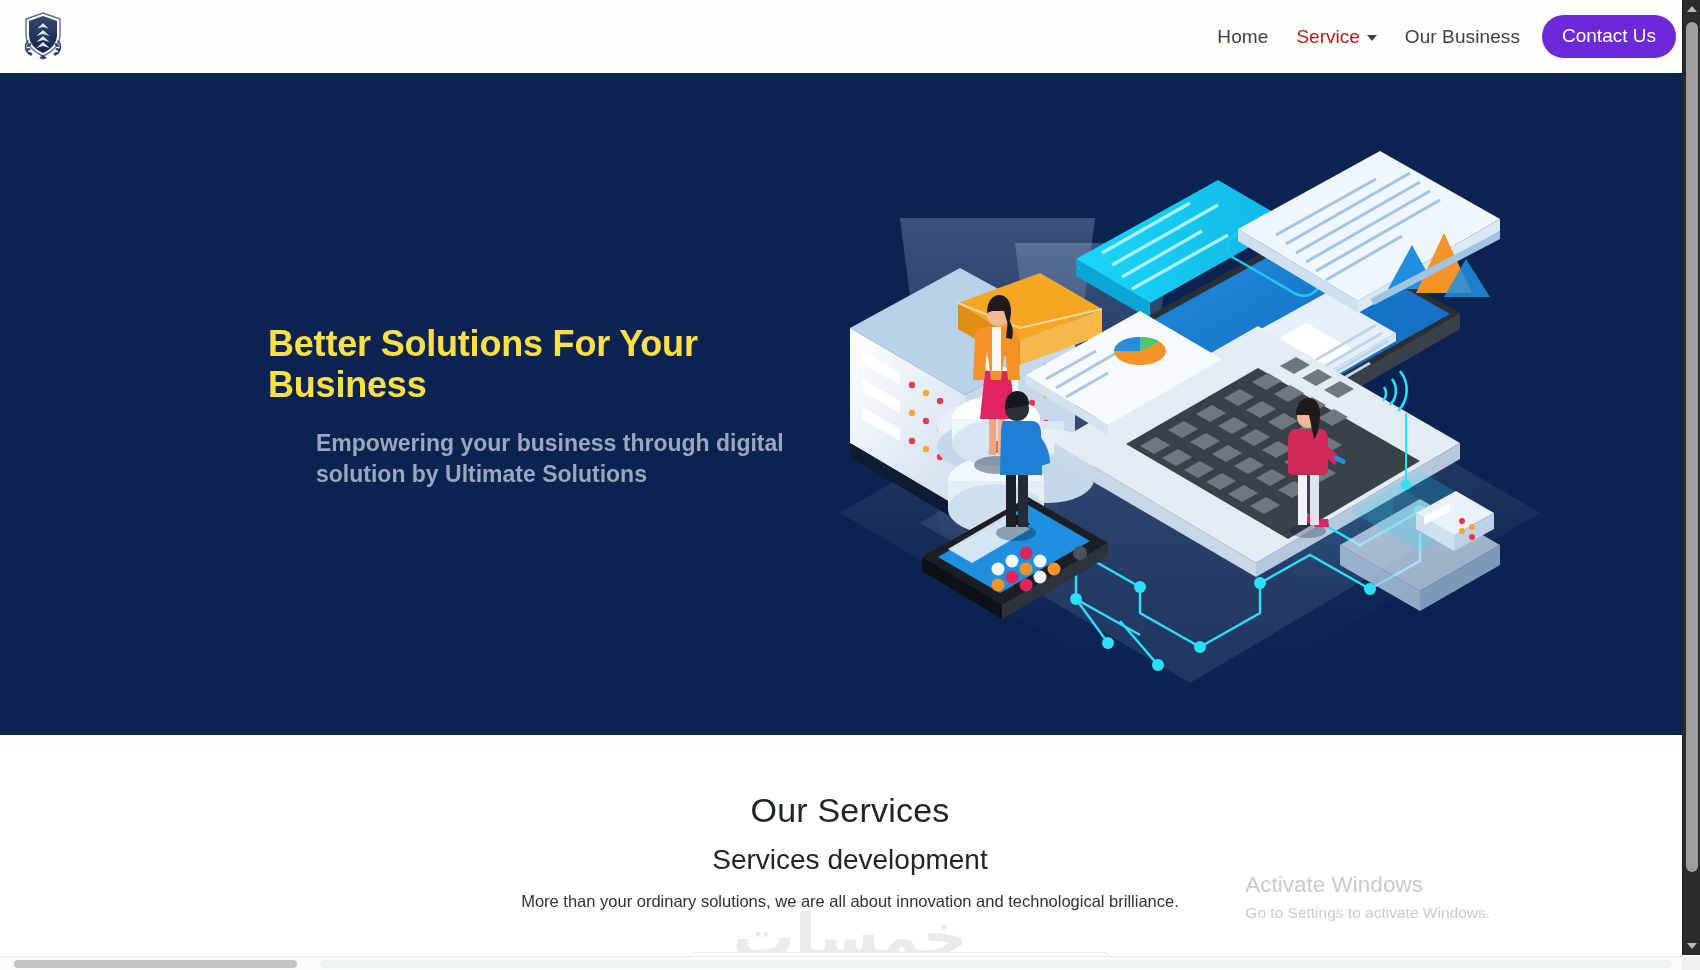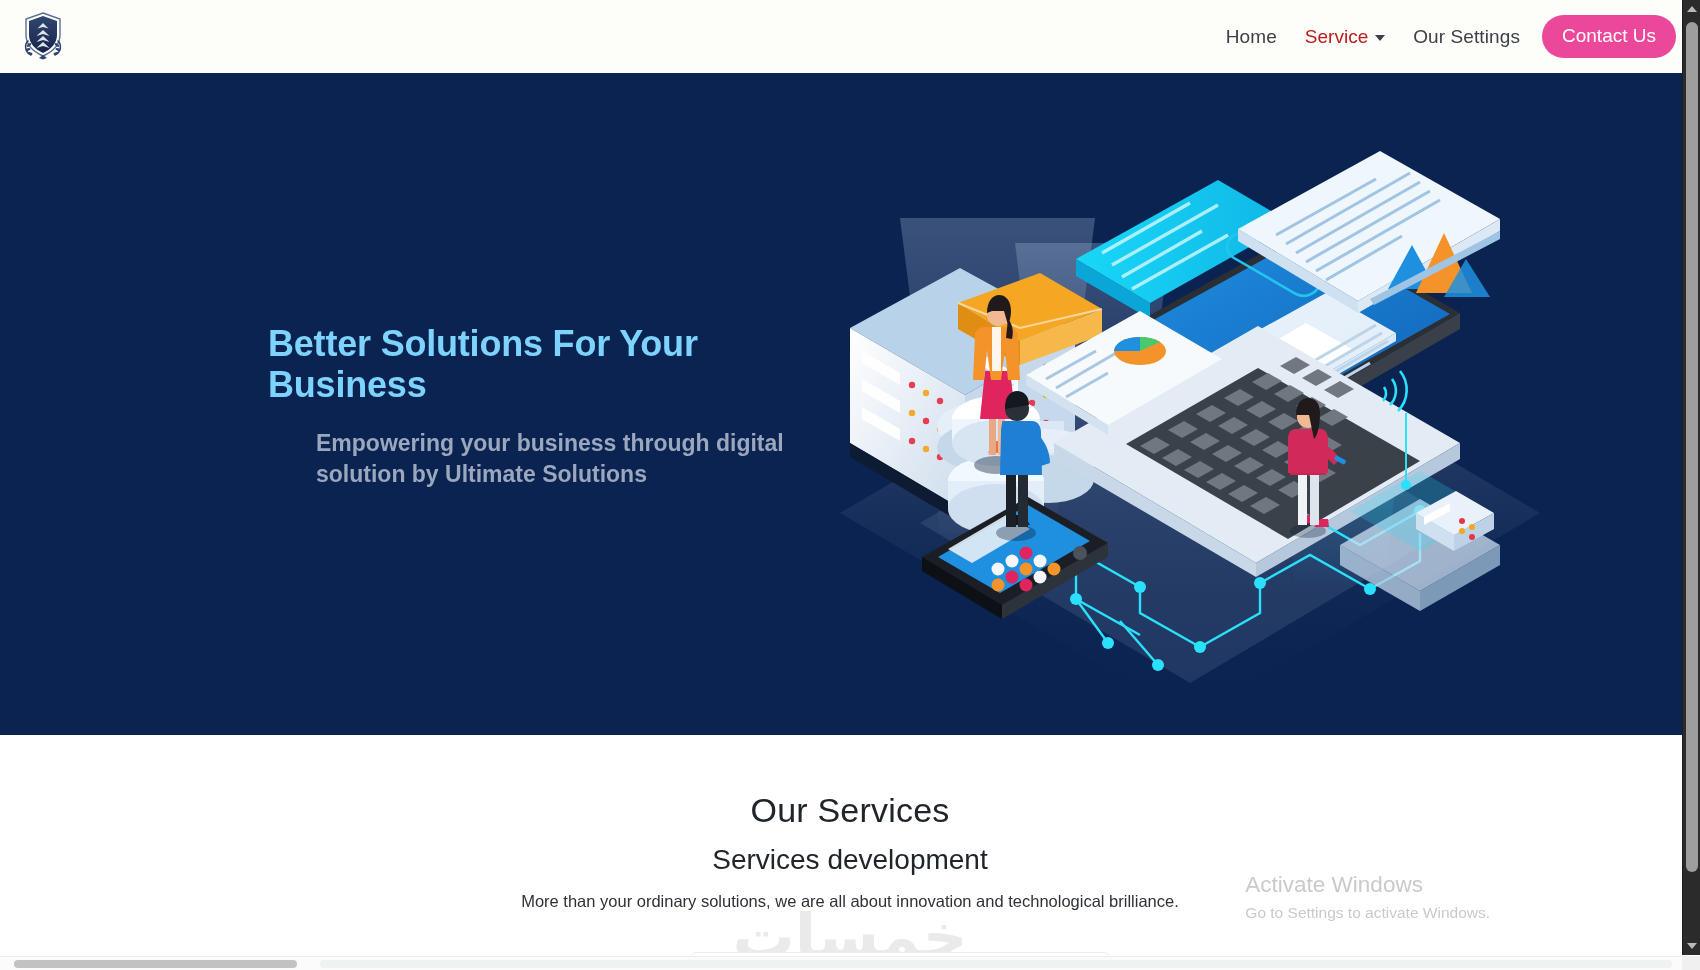--- a/index.html
+++ b/index.html
@@ -32,37 +32,37 @@
     font-size: 19px; color: #3d4147; letter-spacing: .1px;
     padding: 0 14px; line-height: 73px; cursor: pointer; white-space: nowrap;
   }
   .nav-dropdown { display:flex; align-items:center; gap:7px; padding: 0 14px; cursor:pointer; }
   .nav-dropdown .nav-dd-label { font-size:19px; color:#b91c1c; }
   .caret {
     width:0;height:0;border-left:5px solid transparent;border-right:5px solid transparent;
     border-top:6px solid #3d4147; margin-top:3px;
   }
   .contact-btn {
-    background: #ec4899; color:#ffffff; font-size: 19px;
+    background: #6d28d9; color:#ffffff; font-size: 19px;
     border-radius: 22px; padding: 10px 20px 11px 20px;
     margin-left: 8px; cursor:pointer; border:none; white-space:nowrap;
     font-family:"Liberation Sans", sans-serif;
   }
 
   
   .hero {
     position: absolute; top: 73px; left: 0;
     width: 1700px; height: 662px;
     background: #0b2351;
     overflow: hidden;
   }
   .hero-inner { position:relative; width:100%; height:100%; }
   .hero-copy { position:absolute; left: 268px; top: 250px; width: 560px; }
   .hero-title {
-    font-size: 36px; font-weight: bold; color:#7dd3fc;
+    font-size: 36px; font-weight: bold; color:#fde047;
     letter-spacing: -0.2px; line-height: 1.15;
   }
   .hero-sub {
     margin-top: 22px; font-size: 23px; font-weight: 600;
     color: #9aa7bd; line-height: 1.35; max-width: 540px; margin-left: 48px;
   }
 
   
   .illus { position:absolute; left: 840px; top: 40px; width: 700px; height: 600px; }
   .illus svg { display:block; }
@@ -170,21 +170,21 @@
     </a>
 
     <div class="nav-right">
       <span class="nav-link">Home</span>
 
       <span class="nav-dropdown">
         <span class="nav-dd-label">Service</span>
         <span class="caret"></span>
       </span>
 
-      <span class="nav-link">Our Settings</span>
+      <span class="nav-link">Our Business</span>
 
       <button class="contact-btn">Contact Us</button>
     </div>
   </div>
 
   <section class="hero">
     <div class="hero-inner">
 
       <div class="hero-copy">
         <h1 class="hero-title">Better Solutions For Your Business</h1>

